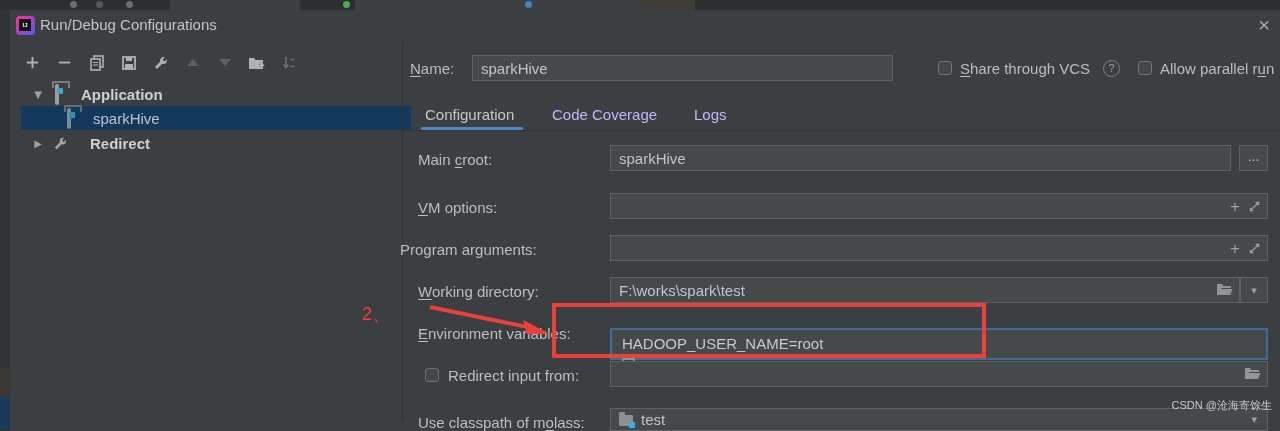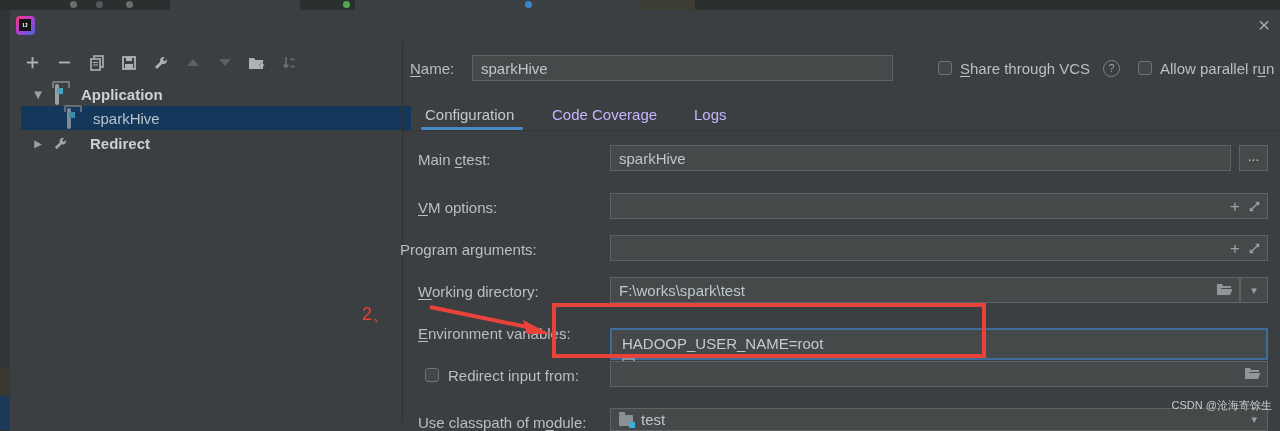--- a/index.html
+++ b/index.html
@@ -95,20 +95,21 @@
   <div class="left-seg" style="top:420px;height:11px;background:#2c2f30;"></div>
 </div>
 
 <div class="abs dialog">
 
   <div class="abs" style="left:6px;top:6px;">
     <div class="logo">
         <div class="logo-inner">IJ</div>
       </div>
   </div>
+  <div class="abs titlebar-text" style="left:30px;top:6px;">Run/Debug Configurations</div>
   <div class="abs close-x" style="left:1248px;top:5px;">×</div>
 
   <div class="abs toolbar" style="left:14px;top:44px;">
     <div class="tbtn">
       <svg width="15" height="15" viewBox="0 0 16 16">
           <path d="M8 2v12M2 8h12" stroke="#afb1b3" stroke-width="2"></path>
         </svg>
     </div>
     <div class="tbtn">
       <svg width="15" height="15" viewBox="0 0 16 16">
@@ -194,21 +195,21 @@
   <span>Allow parallel r</span><span class="mn">u</span><span>n</span>
 </div>
 
 <div class="abs tab active" style="left:425px;top:106px;">Configuration</div>
 <div class="abs tab" style="left:552px;top:106px;">Code Coverage</div>
 <div class="abs tab" style="left:694px;top:106px;">Logs</div>
 <div class="abs tab-underline" style="left:421px;top:127px;width:102px;"></div>
 <div class="abs tabs-sep"></div>
 
 <div class="abs lbl" style="left:418px;top:151px;">
-  <span>Main </span><span class="mn">c</span><span>test:</span>
+  <span>Main </span><span class="mn">c</span><span>root:</span>
 </div>
 <div class="abs field" style="left:610px;top:145px;width:621px;">
   <span>sparkHive</span>
 </div>
 <div class="abs btn" style="left:1239px;top:145px;width:29px;height:26px;line-height:20px;">...</div>
 
 <div class="abs lbl" style="left:418px;top:199px;">
   <span></span><span class="mn">V</span><span>M options:</span>
 </div>
 <div class="abs field" style="left:610px;top:193px;width:658px;">
@@ -281,21 +282,21 @@
     <span>
       <svg width="17" height="14" viewBox="0 0 17 14">
         <path d="M1 1h5l1.2 2H15v2H5.5L3.2 12H1z" fill="#8f969b"></path>
         <path d="M4.2 6H16.5L14.2 12H2z" fill="#8f969b"></path>
       </svg>
     </span>
   </span>
 </div>
 
 <div class="abs lbl" style="left:418px;top:414px;">
-  <span>Use classpath of m</span><span class="mn">o</span><span>dule:</span>
+  <span>Use classpath of m</span><span class="mn">o</span><span>lass:</span>
 </div>
 <div class="abs field" style="left:610px;top:408px;width:658px;height:23px;display:flex;align-items:center;gap:8px;">
   <span class="module-icon"></span>
   <span style="line-height:normal;">test</span>
   <span class="ficons" style="right:10px;">
     <span class="dd-glyph">▾</span>
   </span>
 </div>
 
 <div class="abs red-step annot" style="left:362px;top:302px;">2、</div>

